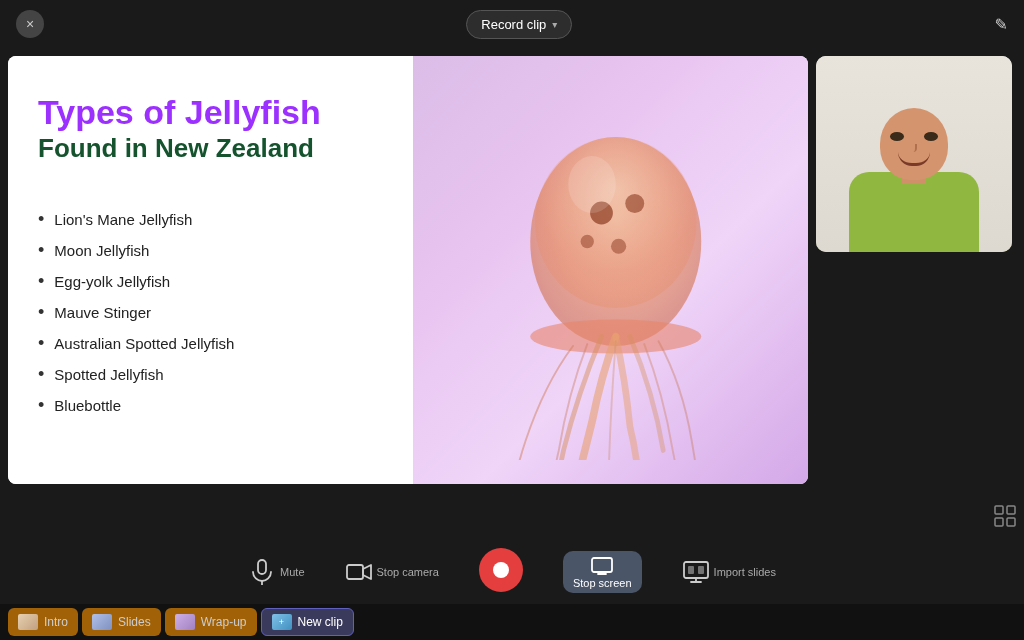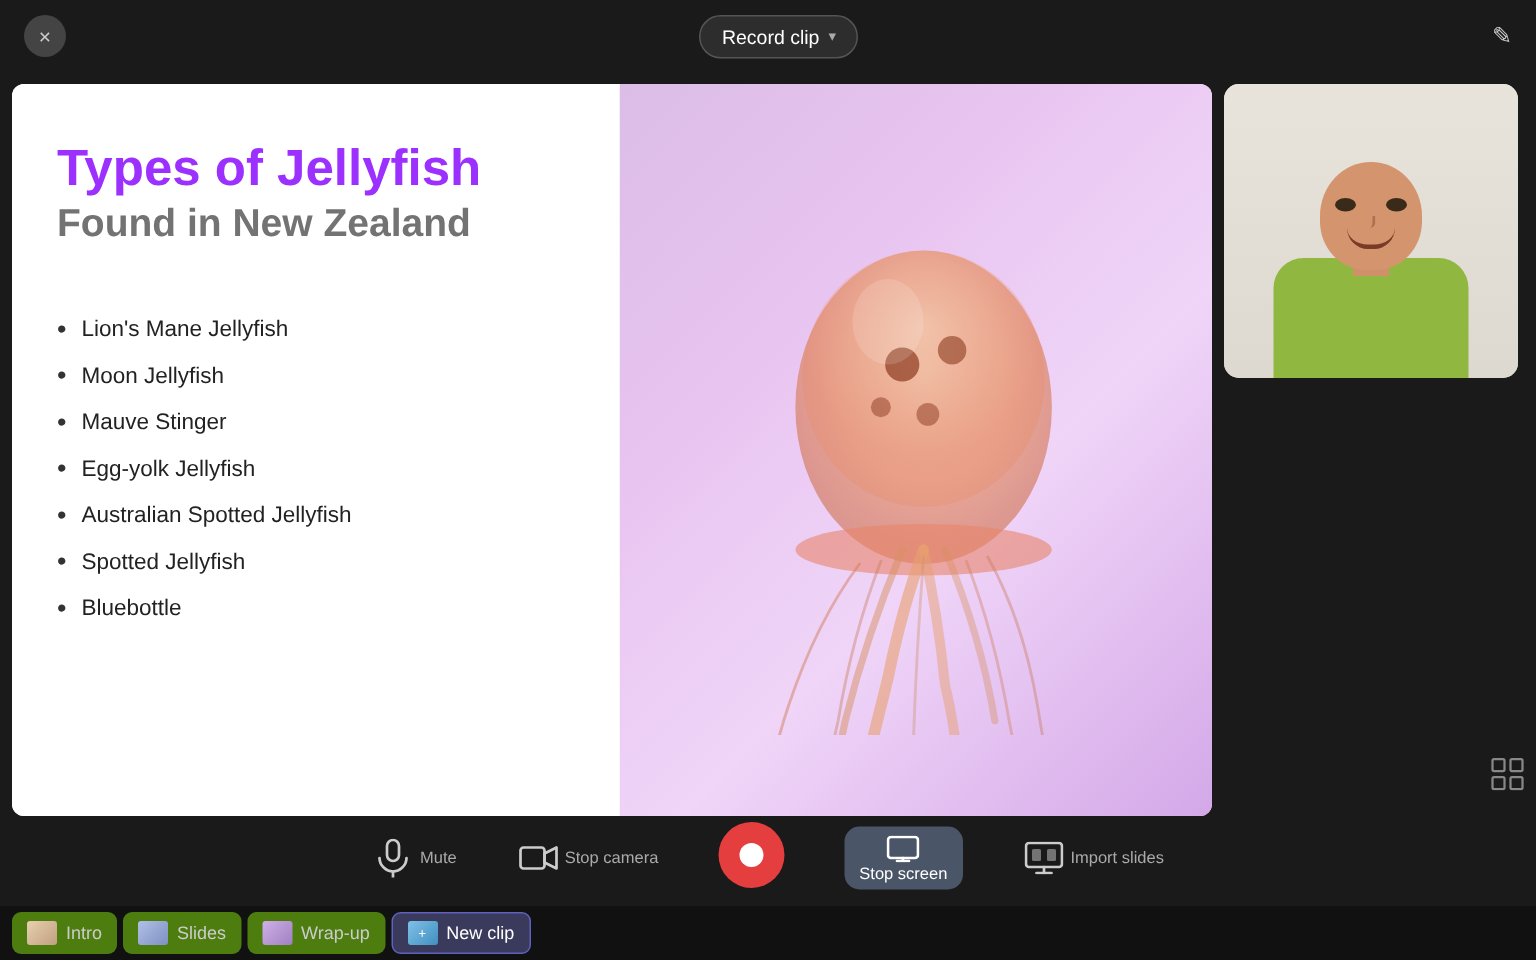--- a/index.html
+++ b/index.html
@@ -62,21 +62,21 @@
       bottom: 100px;
       display: flex;
       align-items: flex-start;
       padding: 8px 8px 8px 8px;
       gap: 8px;
     }
 
     
     .slide-container {
       width: 800px;
-      height: 488px;
+      height: 428px;
       border-radius: 8px;
       overflow: hidden;
       display: flex;
       background: white;
       flex-shrink: 0;
     }
     .slide-left {
       width: 405px;
       background: white;
       padding: 36px 30px 30px 30px;
@@ -89,21 +89,21 @@
     }
     .slide-title-colored {
       font-size: 34px;
       font-weight: 700;
       color: #9b30ff;
       display: block;
     }
     .slide-title-sub {
       font-size: 26px;
       font-weight: 700;
-      color: #737373;
+      color: #14532d;
       display: block;
     }
     .jellyfish-list {
       list-style: none;
       margin-top: 20px;
     }
     .jellyfish-list li {
       font-size: 15px;
       color: #222;
       padding: 5px 0;
@@ -220,21 +220,21 @@
     }
     .strip-item {
       display: flex;
       align-items: center;
       gap: 6px;
       padding: 4px 10px;
       border-radius: 6px;
       cursor: pointer;
       font-size: 12px;
       color: #ccc;
-      background: #4d7c0f;
+      background: #a16207;
       height: 28px;
     }
     .strip-item.active {
       background: #3a3a5c;
       border: 1px solid #6060c0;
       color: white;
     }
     .strip-thumb {
       width: 20px;
       height: 16px;
@@ -274,22 +274,22 @@
 
   <div class="slide-container">
     <div class="slide-left">
       <div class="slide-title">
         <span class="slide-title-colored">Types of Jellyfish</span>
         <span class="slide-title-sub">Found in New Zealand</span>
       </div>
       <ul class="jellyfish-list">
         <li>Lion's Mane Jellyfish</li>
         <li>Moon Jellyfish</li>
+        <li>Egg-yolk Jellyfish</li>
         <li>Mauve Stinger</li>
-        <li>Egg-yolk Jellyfish</li>
         <li>Australian Spotted Jellyfish</li>
         <li>Spotted Jellyfish</li>
         <li>Bluebottle</li>
       </ul>
     </div>
     <div class="slide-right">
       <div class="jellyfish-img">
         <svg class="jellyfish-svg" viewBox="0 0 280 400" xmlns="http://www.w3.org/2000/svg">
 
           <defs>

